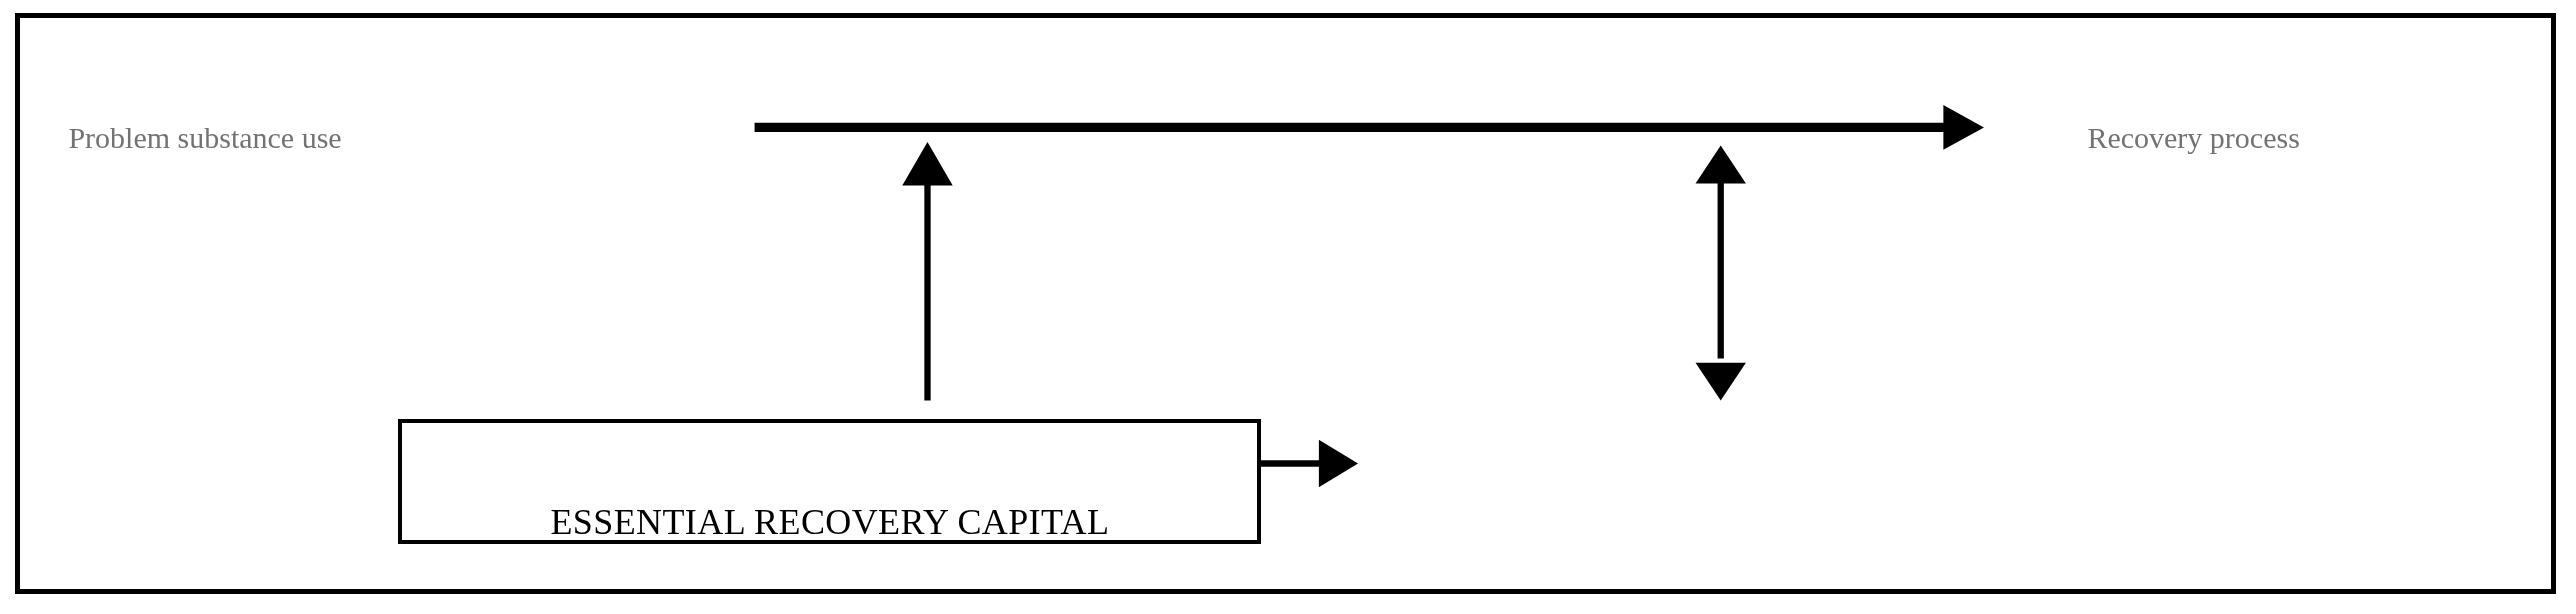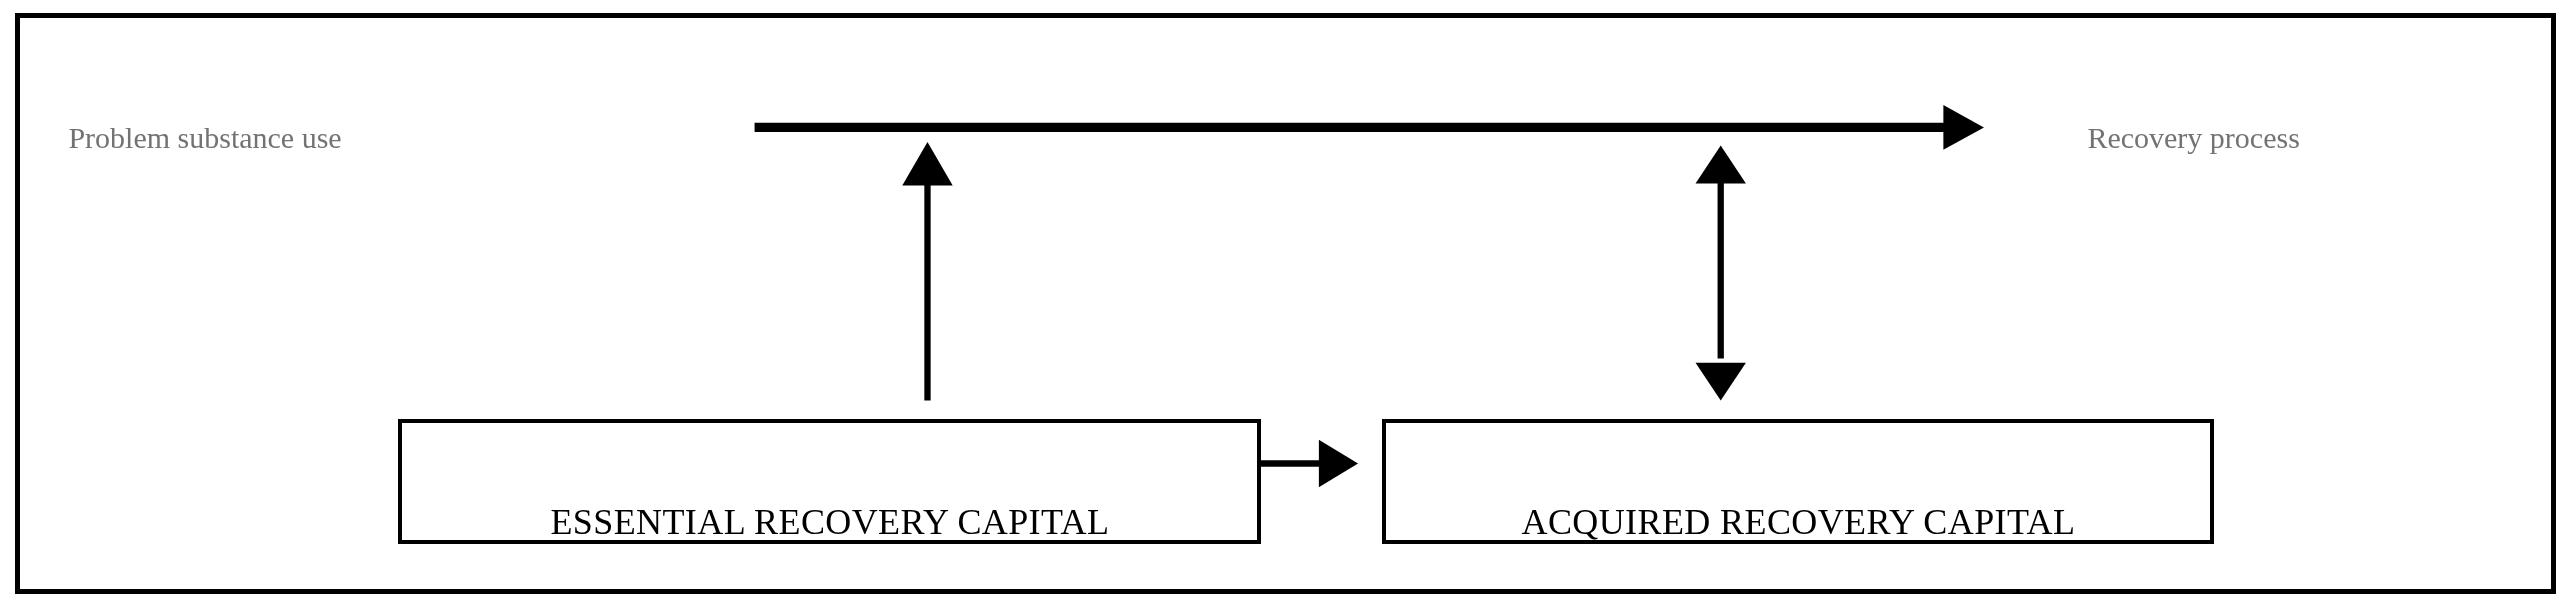--- a/index.html
+++ b/index.html
@@ -119,19 +119,16 @@
     </svg>
 
     <div class="flow-label" id="label-problem">Problem substance use</div>
 
     <div class="flow-label" id="label-recovery" style="left:2023px;">Recovery process</div>
 
     <div class="node-box" id="box-essential">
       <span class="node-label">ESSENTIAL RECOVERY CAPITAL</span>
     </div>
 
-    <div class="node-box" id="box-acquired">
-      <span class="node-label">ACQUIRED RECOVERY CAPITAL</span>
-    </div>
 
   </div>
 </div>
 
 
 </body></html>

